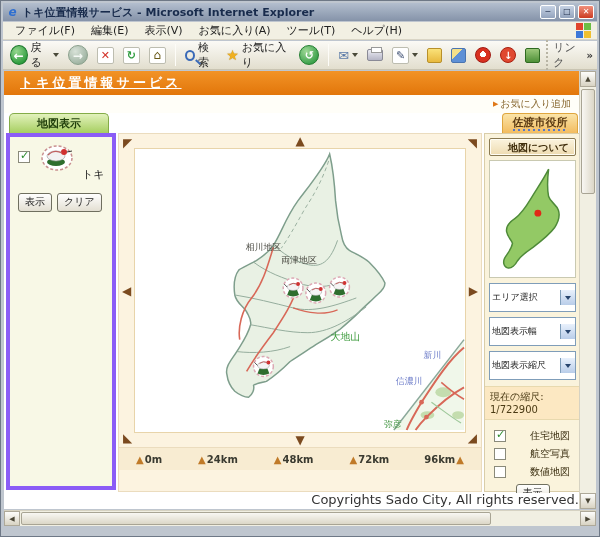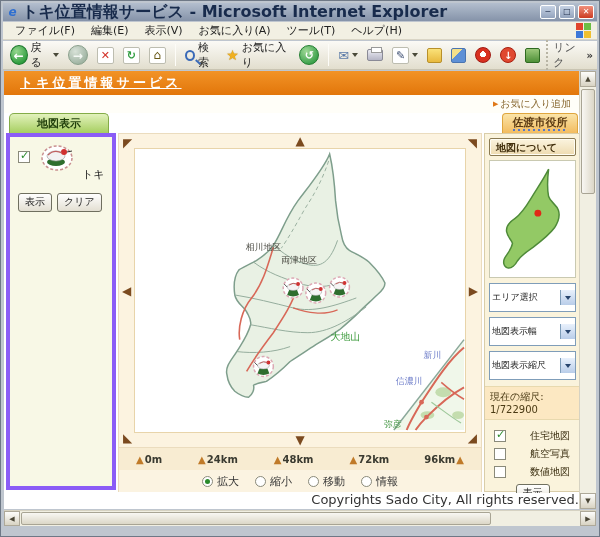--- a/index.html
+++ b/index.html
@@ -6,21 +6,21 @@
   *{box-sizing:border-box;}
   body{font-family:"DejaVu Sans","Liberation Sans",sans-serif;}
 
   .window{position:relative;width:600px;height:537px;background:#BFC6CF;border:1px solid #6E7886;overflow:hidden;}
 
   
   .titlebar{position:absolute;left:2px;top:2px;right:2px;height:18px;
     background:linear-gradient(#B3BECE,#8violet593A9,#8593A9);background:linear-gradient(#B3BECE,#8593A9);
     display:flex;align-items:center;padding:0 3px;gap:3px;}
   .ie-icon{width:13px;height:13px;color:#2F6FD0;font-weight:bold;font-style:italic;font-size:12px;line-height:13px;text-align:center;}
-  .title-text{flex:1;font-size:16px;font-weight:bold;color:#182B4C;white-space:nowrap;overflow:hidden;}
+  .title-text{flex:1;font-size:11px;font-weight:bold;color:#182B4C;white-space:nowrap;overflow:hidden;}
   .tb-btn{width:16px;height:14px;border:1px solid #FFFFFF;border-radius:2px;font-size:8px;line-height:12px;text-align:center;
     background:linear-gradient(#C6D2E4,#93A3BD);color:#24324E;}
   .tb-btn.close{background:linear-gradient(#F0907C,#CC3B22);color:#fff;font-weight:bold;}
 
   
   .menubar{position:absolute;left:2px;top:21px;right:2px;height:18px;background:#F2F0E3;border-bottom:1px solid #D9D5C5;
     display:flex;align-items:center;padding:0 4px;}
   .menu-item{font-size:11px;color:#222;padding:0 8px;line-height:18px;}
   .winlogo{margin-left:auto;margin-right:2px;width:15px;height:15px;display:grid;grid-template-columns:7px 7px;grid-template-rows:7px 7px;gap:1px;}
   .winlogo i{display:block;}
@@ -114,21 +114,21 @@
 
   .radiorow{position:absolute;left:0;top:336px;width:100%;height:22px;background:#FBF3E1;
     display:flex;align-items:center;justify-content:center;gap:16px;}
   .mode{display:flex;align-items:center;gap:4px;font-size:11px;color:#333;}
   .radio{width:11px;height:11px;border:1px solid #8A8A7A;border-radius:50%;background:#fff;position:relative;display:inline-block;}
   .radio.selected::after{content:"";position:absolute;left:2px;top:2px;right:2px;bottom:2px;background:#2A8A2A;border-radius:50%;}
 
   
   .right-panel{position:absolute;left:480px;top:0;width:97px;height:359px;background:#FAF3DC;border:1px solid #D9CDA9;font-size:10px;color:#3A2E10;}
   .about-btn{display:block;margin:4px auto 0;width:87px;height:18px;background:linear-gradient(#FBF4DF,#EEDBB0);
-    border:1px solid #8A7A52;box-shadow:inset 0 0 0 1px #FFFDF4;border-radius:2px;font-weight:bold;font-size:10px;color:#42300E;text-align:left;line-height:16px;}
+    border:1px solid #8A7A52;box-shadow:inset 0 0 0 1px #FFFDF4;border-radius:2px;font-weight:bold;font-size:10px;color:#42300E;text-align:right;line-height:16px;}
   .minimap{display:block;margin:4px auto 0;width:87px;height:118px;background:#fff;border:1px solid #C9C9B1;}
   .sel{display:flex;width:87px;height:29px;margin:5px auto 0;background:#fff;border:1px solid #7F9DB9;align-items:center;}
   .sel-label{flex:1;font-size:9px;padding-left:2px;color:#222;white-space:nowrap;overflow:hidden;}
   .sel-btn{width:15px;height:15px;background:linear-gradient(#E9F1FC,#B9CDE9);border-left:1px solid #7F9DB9;position:relative;}
   .sel-btn::after{content:"";position:absolute;left:4px;top:6px;border-left:3px solid transparent;border-right:3px solid transparent;border-top:4px solid #28456E;}
   .cur-scale{margin-top:6px;padding:3px 5px;background:#FCE8C2;border-top:1px solid #E8D9AE;border-bottom:1px solid #E8D9AE;line-height:13px;color:#4A3A14;}
   .layer-list{padding:5px 0 0 9px;}
   .layer-row{display:flex;align-items:center;margin-top:4px;gap:7px;}
   .layer-row .cb{margin-right:17px;}
   .show-btn-wrap{text-align:center;margin-top:5px;}
@@ -367,38 +367,20 @@
             <span class="tick">
                 <span class="tri">▲</span>
                 <span>72km</span>
               </span>
             <span class="tick">
                 <span>96km</span>
                 <span class="tri">▲</span>
               </span>
           </div>
 
-          <div class="radiorow">
-            <span class="mode">
-                <span class="radio selected"></span>
-                <span>拡大</span>
-              </span>
-            <span class="mode">
-                <span class="radio"></span>
-                <span>縮小</span>
-              </span>
-            <span class="mode">
-                <span class="radio"></span>
-                <span>移動</span>
-              </span>
-            <span class="mode">
-                <span class="radio"></span>
-                <span>情報</span>
-              </span>
-          </div>
         </div>
 
         <div class="right-panel">
           <button class="about-btn">地図について</button>
 
           <svg class="minimap" viewBox="0 0 87 118">
             <path d="M60,8 C55,18 48,28 42,38 C36,48 32,54 26,58 C20,62 16,66 17,72 C18,78 22,80 23,84
                      C22,90 18,94 15,99 C13,103 14,108 18,109 C22,110 26,106 28,102 C32,96 38,92 44,88
                      C52,82 60,76 66,68 C70,62 72,56 70,50 C68,44 62,42 60,36 C58,26 59,16 60,8 Z" fill="#93C965" stroke="#4E8A38" stroke-width="1.5"></path>
             <circle cx="49" cy="53" r="3.5" fill="#E02818"></circle>

